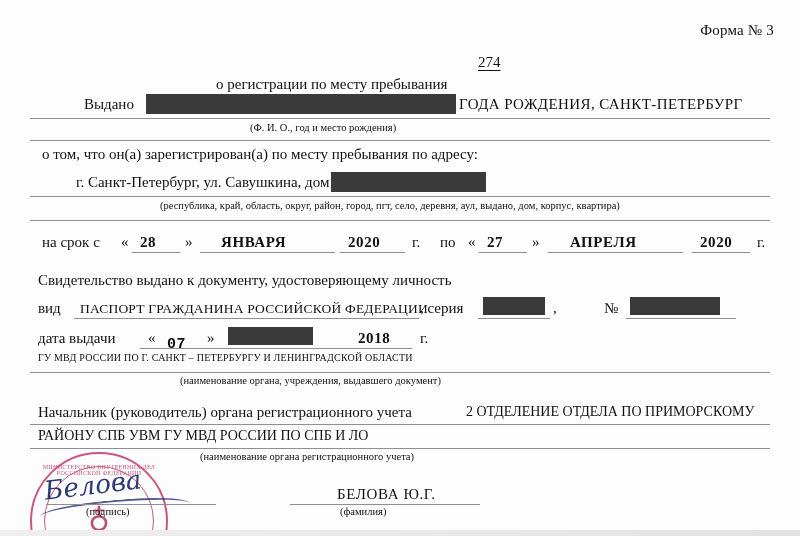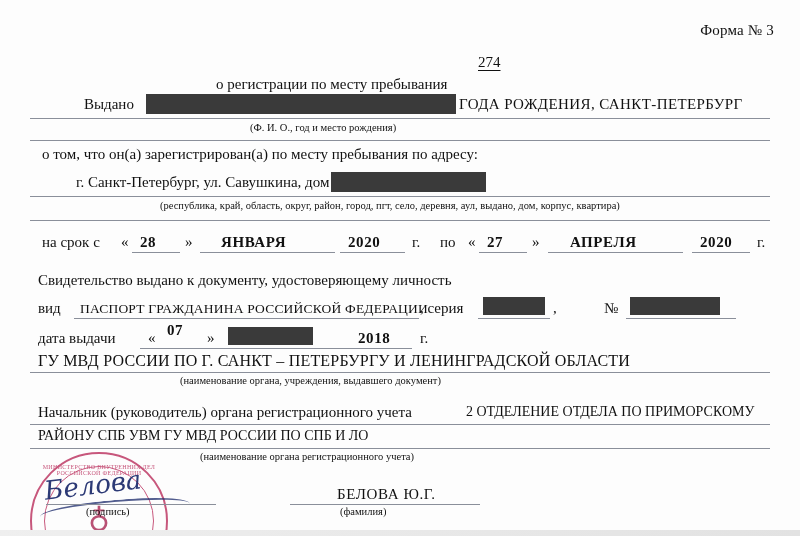--- a/index.html
+++ b/index.html
@@ -199,29 +199,29 @@
   <div class="abs lbl" style="top:300px; left:420px;">, серия</div>
   <div class="redact" style="left:483px; top:297px; width:62px; height:18px;"></div>
   <div class="line" style="left:478px; top:318px; width:72px;"></div>
   <div class="abs lbl" style="top:300px; left:553px;">,</div>
   <div class="abs lbl" style="top:300px; left:604px;">№</div>
   <div class="redact" style="left:630px; top:297px; width:90px; height:18px;"></div>
   <div class="line" style="left:626px; top:318px; width:110px;"></div>
 
   <div class="abs lbl" style="top:330px; left:38px;">дата выдачи</div>
   <div class="abs lbl" style="top:330px; left:148px;">«</div>
-  <div class="abs lbl bold-val" style="top:322px; left:167px;">07</div>
+  <div class="abs lbl bold-val" style="top:336px; left:167px;font-family:Liberation Mono, monospace;">07</div>
   <div class="abs lbl" style="top:330px; left:207px;">»</div>
   <div class="redact" style="left:228px; top:327px; width:85px; height:18px;"></div>
   <div class="line" style="left:140px; top:348px; width:215px;"></div>
   <div class="abs lbl bold-val" style="top:330px; left:358px;">2018</div>
   <div class="line" style="left:352px; top:348px; width:60px;"></div>
   <div class="abs lbl" style="top:330px; left:420px;">г.</div>
 
-  <div class="abs" style="top:352px; left:38px; font-size:16px; letter-spacing:0.2px;">ГУ  МВД  РОССИИ  ПО  Г. САНКТ – ПЕТЕРБУРГУ  И  ЛЕНИНГРАДСКОЙ ОБЛАСТИ</div>
+  <div class="abs" style="top:352px; left:38px; font-size:10px; letter-spacing:0.2px;">ГУ  МВД  РОССИИ  ПО  Г. САНКТ – ПЕТЕРБУРГУ  И  ЛЕНИНГРАДСКОЙ ОБЛАСТИ</div>
   <div class="line" style="left:30px; top:372px; width:740px;"></div>
   <div class="small-center" style="left:180px; top:375px; width:440px;">(наименование органа, учреждения, выдавшего документ)</div>
 
   <div class="abs lbl" style="top:404px; left:38px;">Начальник (руководитель) органа регистрационного учета</div>
   <div class="abs lbl" style="top:404px; left:466px; font-size:14px;">2 ОТДЕЛЕНИЕ ОТДЕЛА  ПО ПРИМОРСКОМУ</div>
   <div class="line" style="left:30px; top:424px; width:740px;"></div>
   <div class="abs lbl" style="top:428px; left:38px; font-size:14px;">РАЙОНУ СПБ УВМ  ГУ  МВД  РОССИИ  ПО СПБ  И  ЛО</div>
   <div class="line" style="left:30px; top:448px; width:740px;"></div>
   <div class="small-center" style="left:200px; top:451px; width:400px;">(наименование органа регистрационного учета)</div>
 

